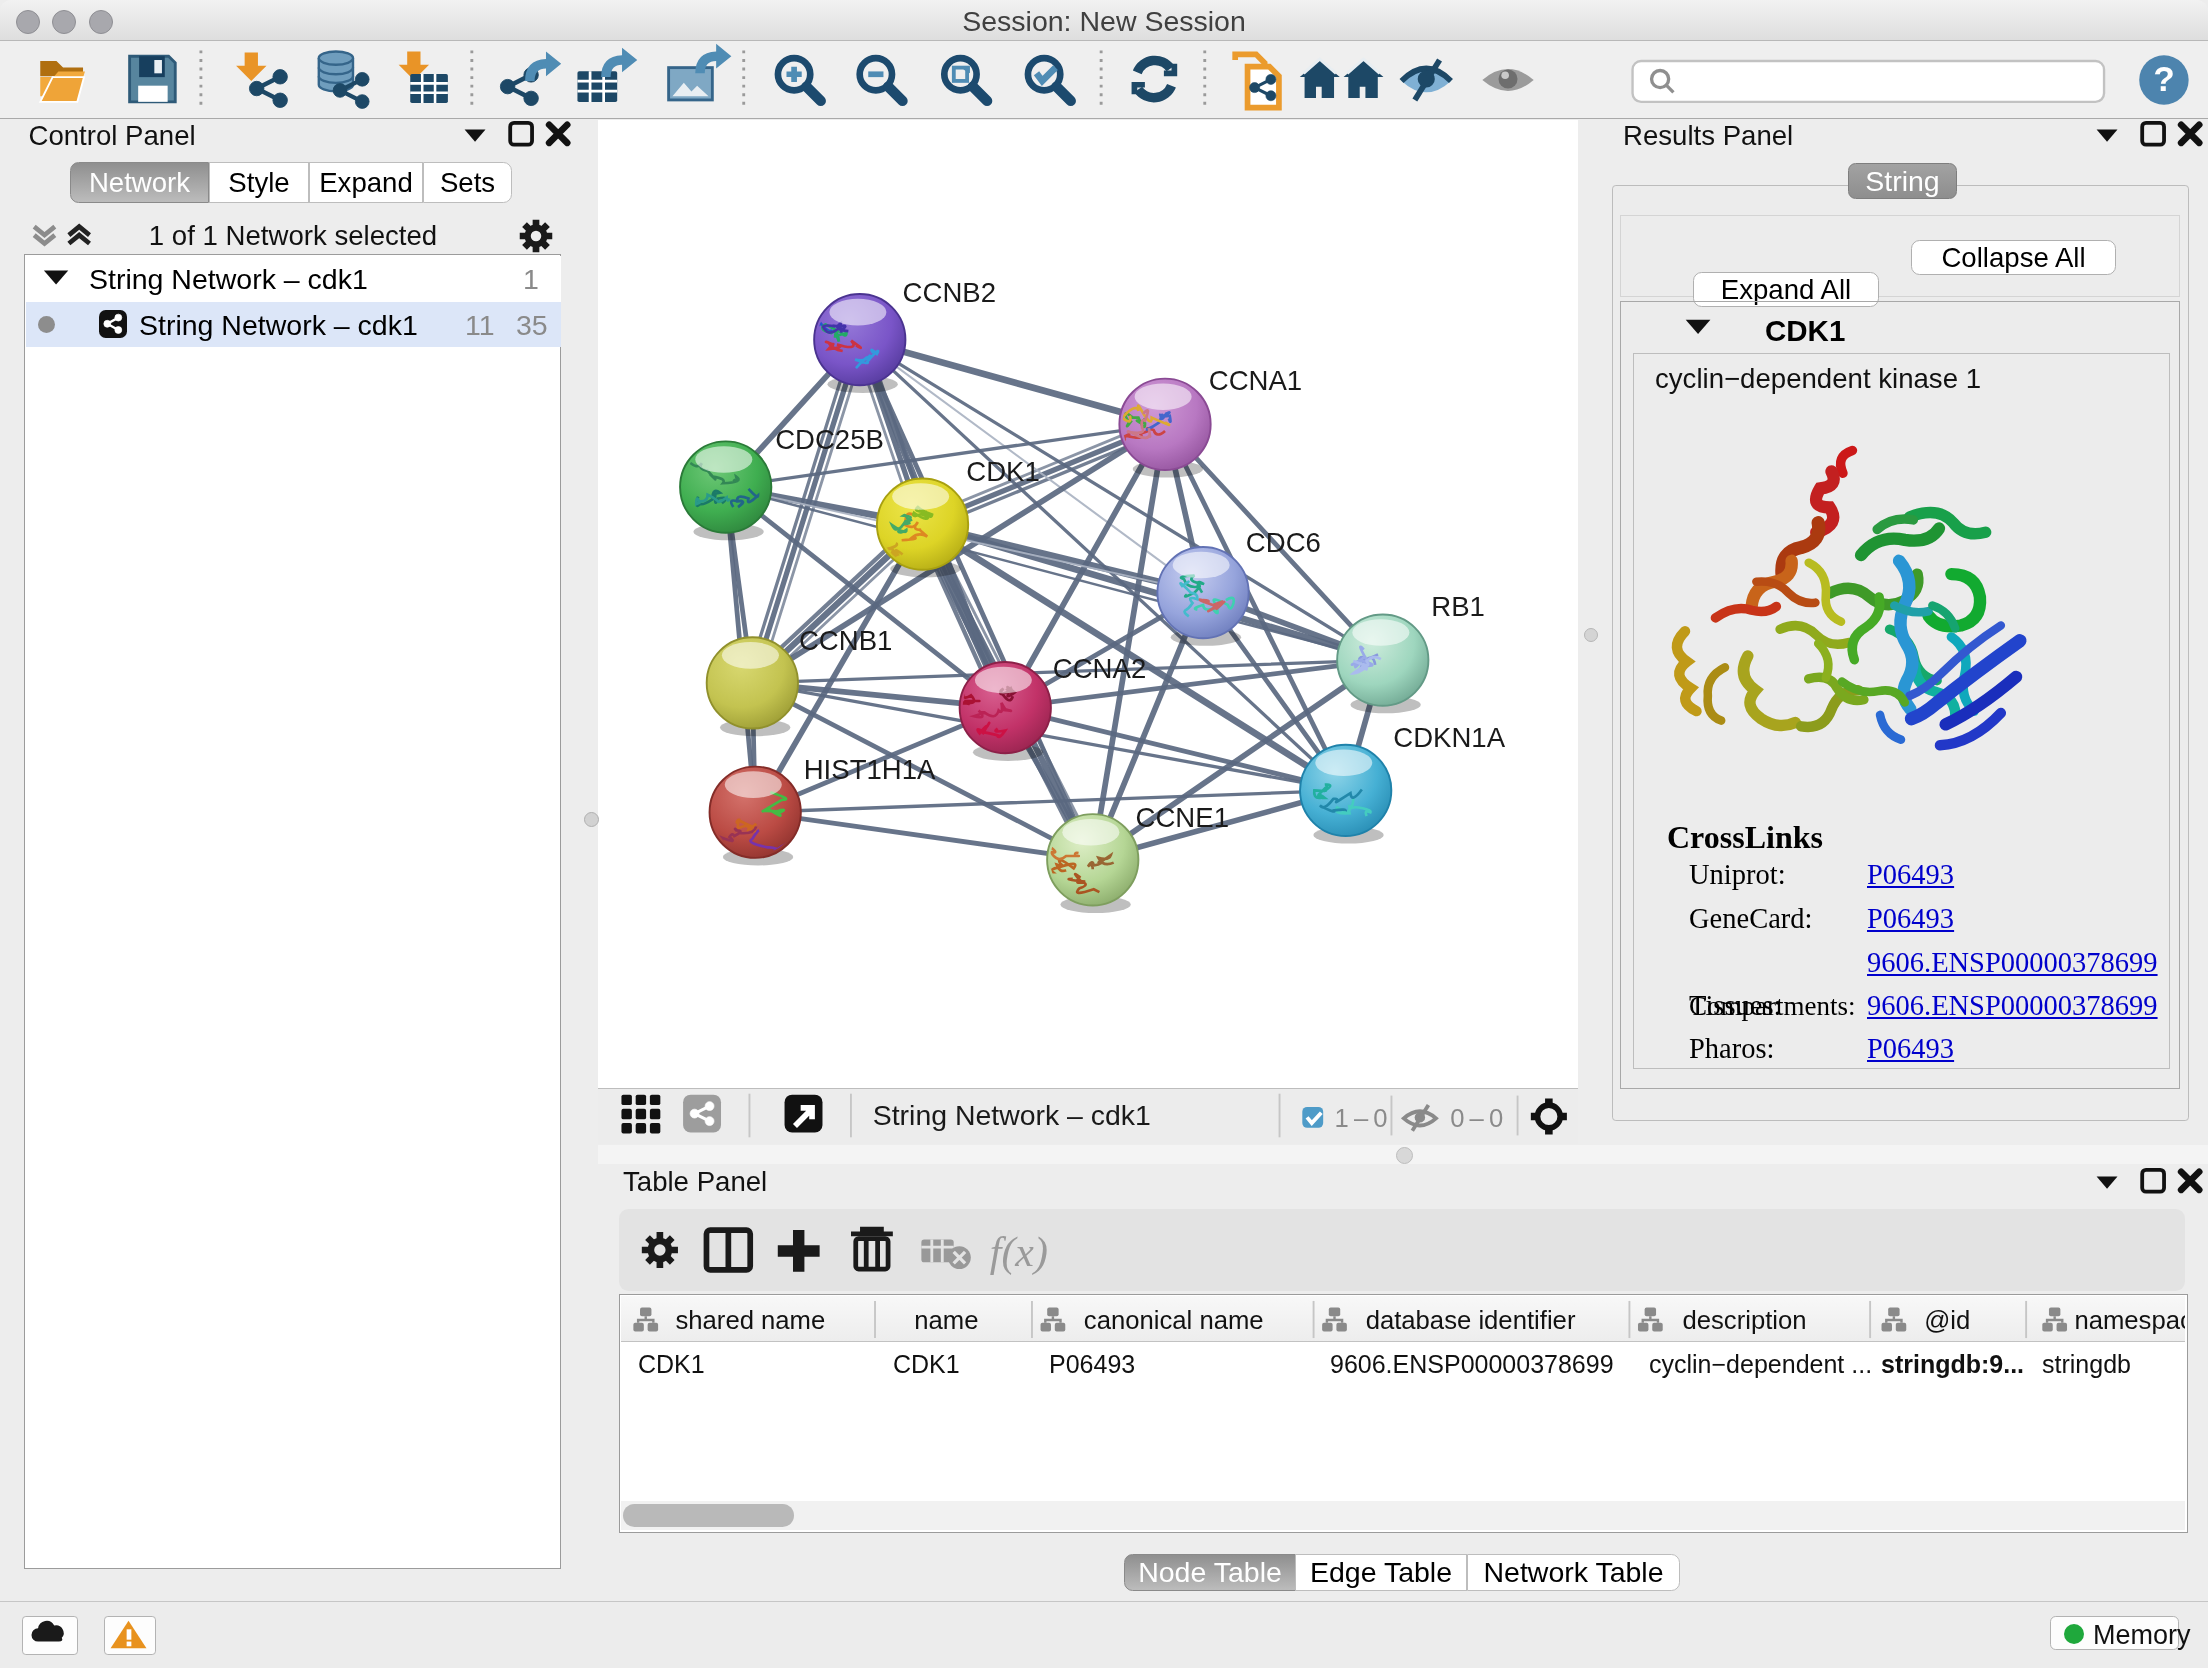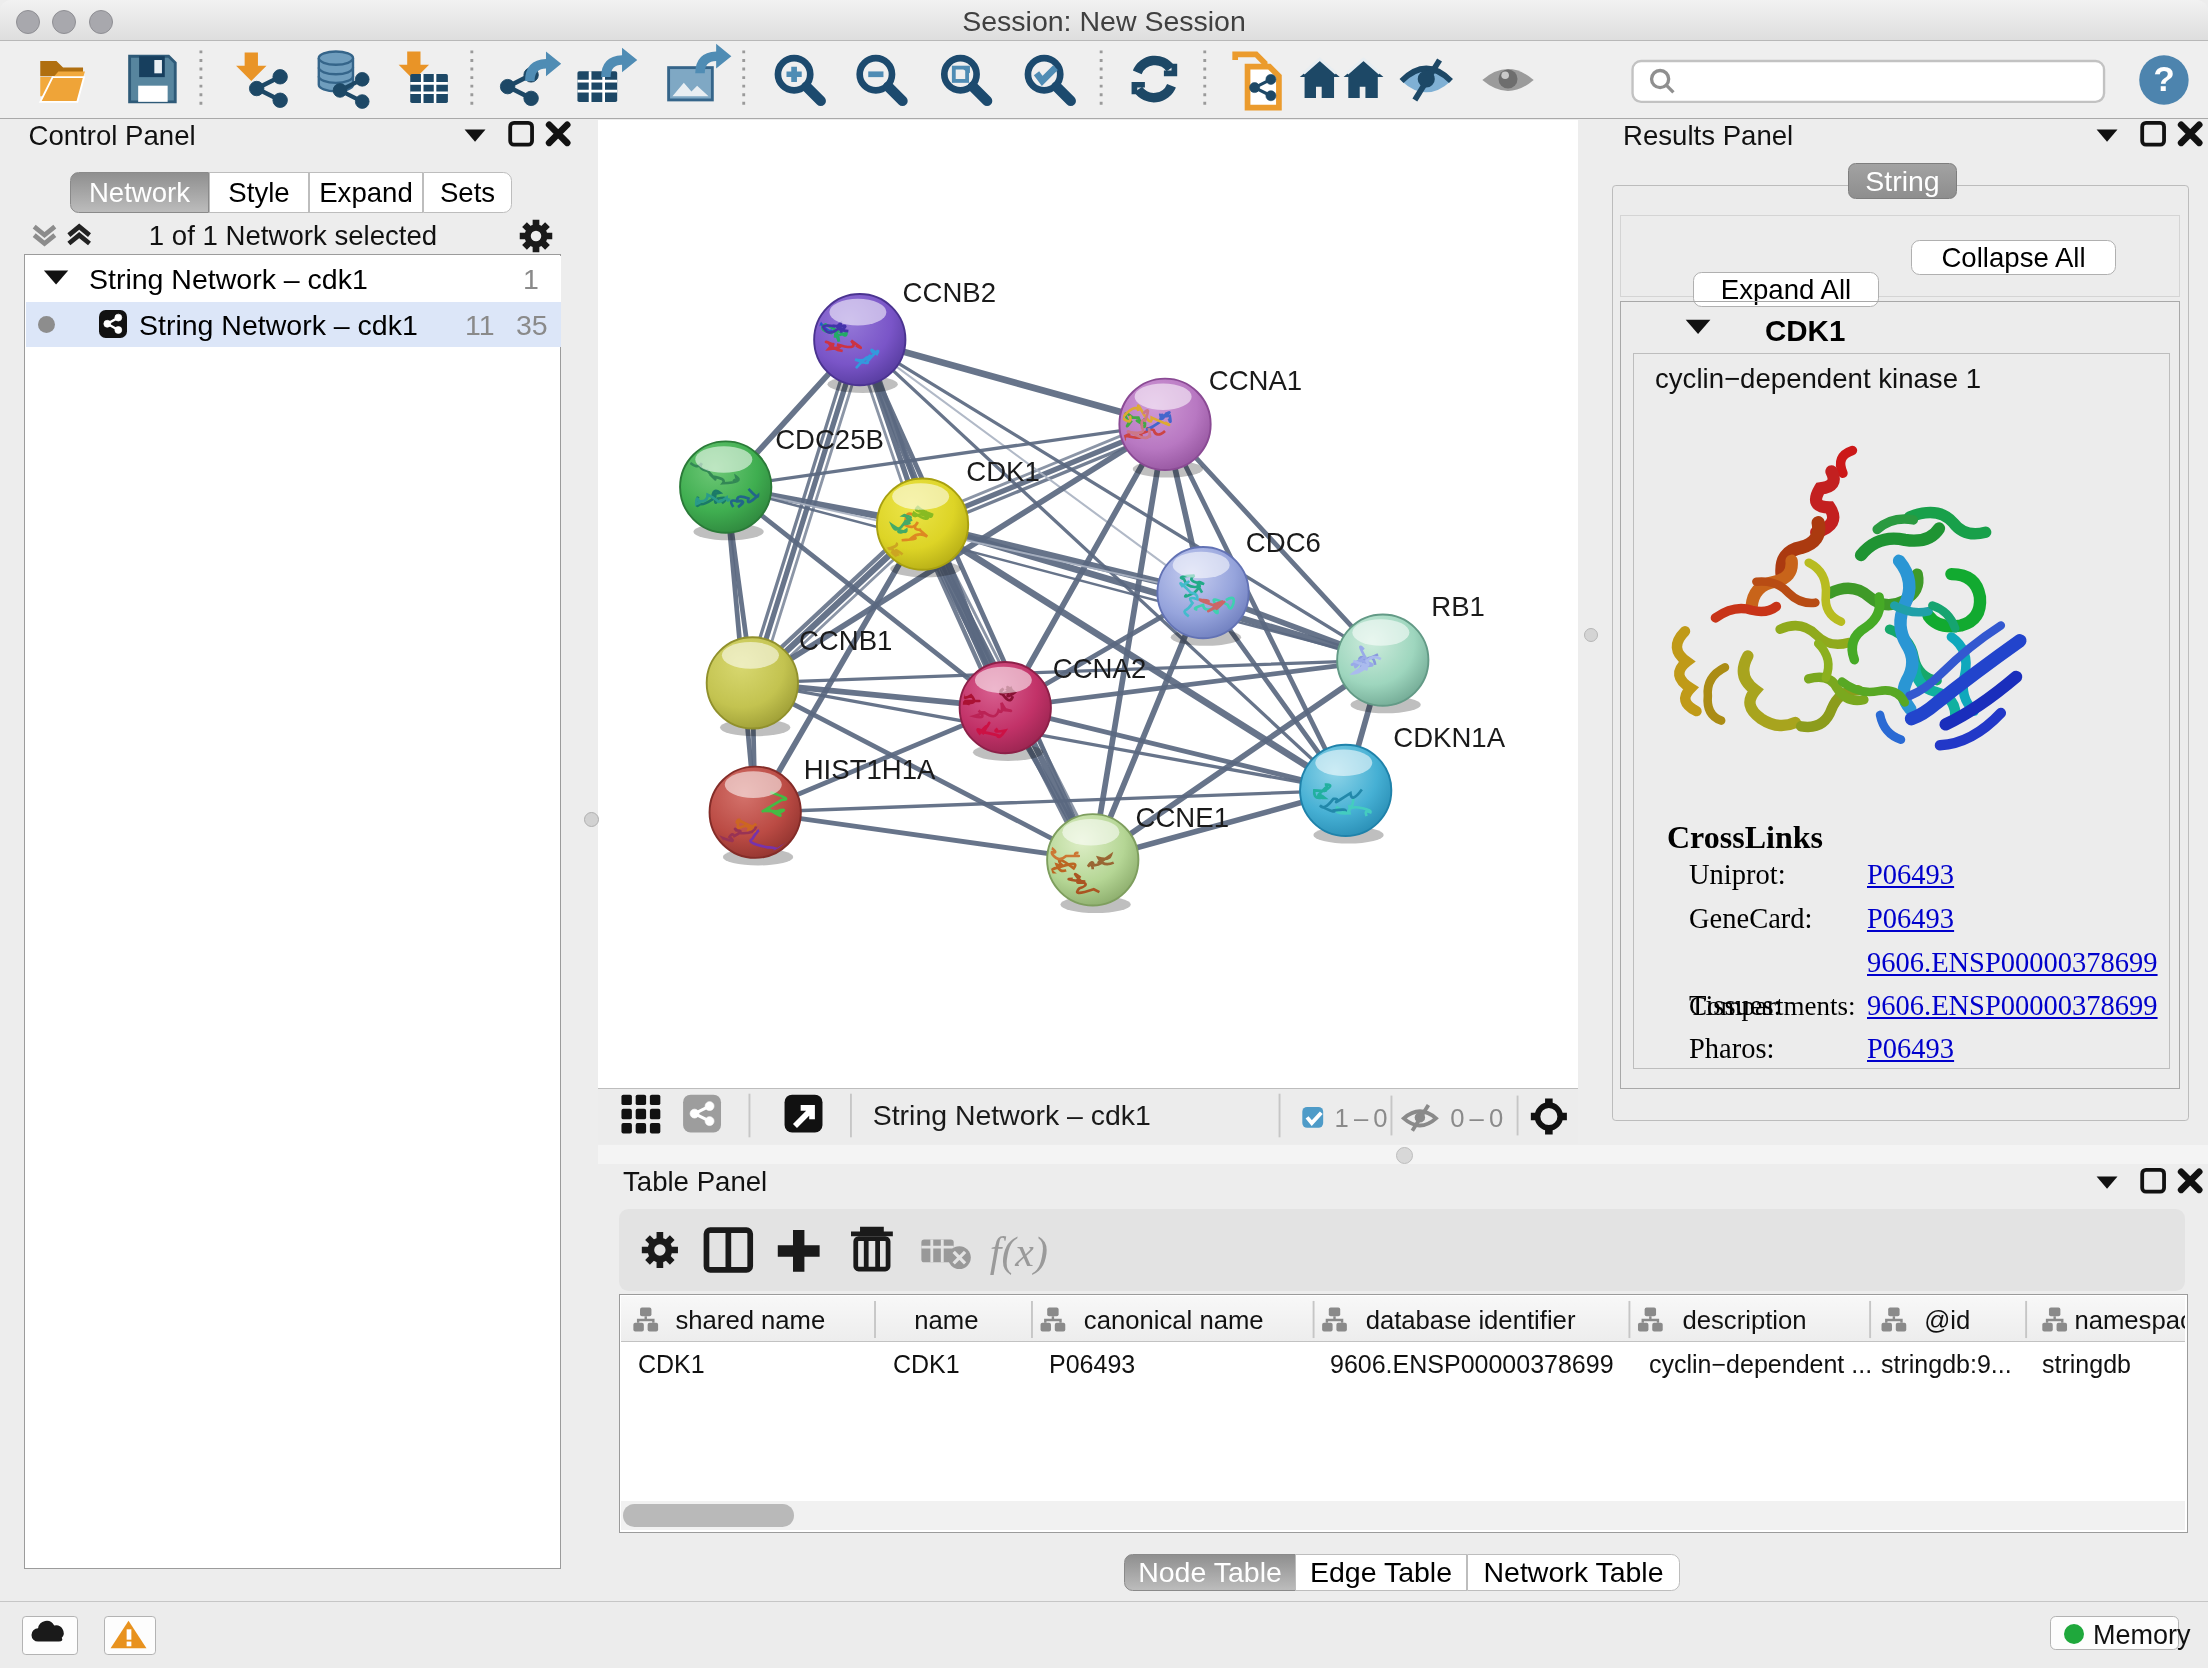--- a/index.html
+++ b/index.html
@@ -194,21 +194,21 @@
 </svg>
 
 <div id="ctrlpanel" class="abs"></div>
 <div class="abs ptitle" style="left:28.5px;top:120px;">Control Panel</div>
 <svg class="abs" style="left:457px;top:120px;" width="114" height="28.5" viewBox="0 0 120 30">
   <path d="M8,10 l11,13 11,-13 z" fill="#111"></path>
   <rect x="56" y="3" width="23" height="23" rx="4" fill="none" stroke="#111" stroke-width="4"></rect>
   <path d="M97,5 l19,19 M116,5 l-19,19" stroke="#111" stroke-width="7" stroke-linecap="round"></path>
 </svg>
 <div class="abs" style="left:70px;top:162px;">
-  <span class="tab" style="width:137px;background:linear-gradient(#8f8f8f,#bcbcbc);color:#fff;border-color:#8a8a8a;border-radius:8.6px 0 0 8.6px;">Network</span><span class="tab" style="width:98px;margin-top:10px;">Style</span><span class="tab" style="width:112px;">Expand</span><span class="tab" style="width:87px;border-radius:0 8.6px 8.6px 0;">Sets</span>
+  <span class="tab" style="width:137px;background:linear-gradient(#8f8f8f,#bcbcbc);color:#fff;border-color:#8a8a8a;border-radius:8.6px 0 0 8.6px;">Network</span><span class="tab" style="width:98px;">Style</span><span class="tab" style="width:112px;">Expand</span><span class="tab" style="width:87px;border-radius:0 8.6px 8.6px 0;">Sets</span>
 </div>
 <div class="abs" style="left:24px;top:217px;width:538px;height:37px;font-size:27.6px;color:#111;text-align:center;line-height:37px;">1 of 1 Network selected</div>
 <svg class="abs" style="left:28.5px;top:221px;" width="76" height="30" viewBox="0 0 80 32">
   <g fill="none" stroke="#8c8c8c" stroke-width="5">
       <path d="M5,6 l11,9 11,-9"></path>
       <path d="M5,15 l11,9 11,-9"></path>
     </g>
   <g fill="none" stroke="#222" stroke-width="5">
       <path d="M42,15 l11,-9 11,9"></path>
       <path d="M42,24 l11,-9 11,9"></path>
@@ -710,21 +710,21 @@
     <text x="1181" y="34">description</text>
     <text x="1394" y="34">@id</text>
     <text x="1590" y="34">namespac</text>
   </g>
 </svg>
 <div class="abs" style="left:638px;top:1350px;font-size:25px;color:#111;">CDK1</div>
 <div class="abs" style="left:893px;top:1350px;font-size:25px;color:#111;">CDK1</div>
 <div class="abs" style="left:1049px;top:1350px;font-size:25px;color:#111;">P06493</div>
 <div class="abs" style="left:1330px;top:1350px;font-size:25px;color:#111;">9606.ENSP00000378699</div>
 <div class="abs" style="left:1649px;top:1350px;font-size:25px;color:#111;">cyclin−dependent ...</div>
-<div class="abs" style="left:1881px;top:1350px;font-size:25px;color:#111;">stringdb:9...</div>
+<div class="abs" style="left:1881px;top:1350px;font-size:25px;color:#111;font-weight:bold;">stringdb:9...</div>
 <div class="abs" style="left:2042px;top:1350px;font-size:25px;color:#111;">stringdb</div>
 <div class="abs" style="left:621px;top:1501px;width:1564px;height:28.5px;background:#f1f1f1;"></div>
 <div class="abs" style="left:623px;top:1504px;width:171px;height:23px;border-radius:11.4px;background:#b9b9b9;"></div>
 <div class="abs" style="left:1124px;top:1554px;width:170px;height:35px;background:linear-gradient(#8f8f8f,#bcbcbc);border:1px solid #8a8a8a;border-radius:8.6px 0 0 8.6px;color:#fff;font-size:28.5px;text-align:center;line-height:35px;">Node Table</div>
 <div class="abs" style="left:1295px;top:1554px;width:170px;height:35px;background:#fff;border:1px solid #bdbdbd;color:#000;font-size:28.5px;text-align:center;line-height:35px;">Edge Table</div>
 <div class="abs" style="left:1467px;top:1554px;width:211px;height:35px;background:#fff;border:1px solid #bdbdbd;border-radius:0 8.6px 8.6px 0;color:#000;font-size:28.5px;text-align:center;line-height:35px;">Network Table</div>
 
 <div id="statusbar" class="abs"></div>
 <div class="abs" style="left:22px;top:1616px;width:54px;height:37px;background:#fdfdfd;border:1.9px solid #b3b3b3;border-radius:3.8px;"></div>
 <svg class="abs" style="left:22px;top:1616px;" width="54" height="37" viewBox="0 0 57 39">

